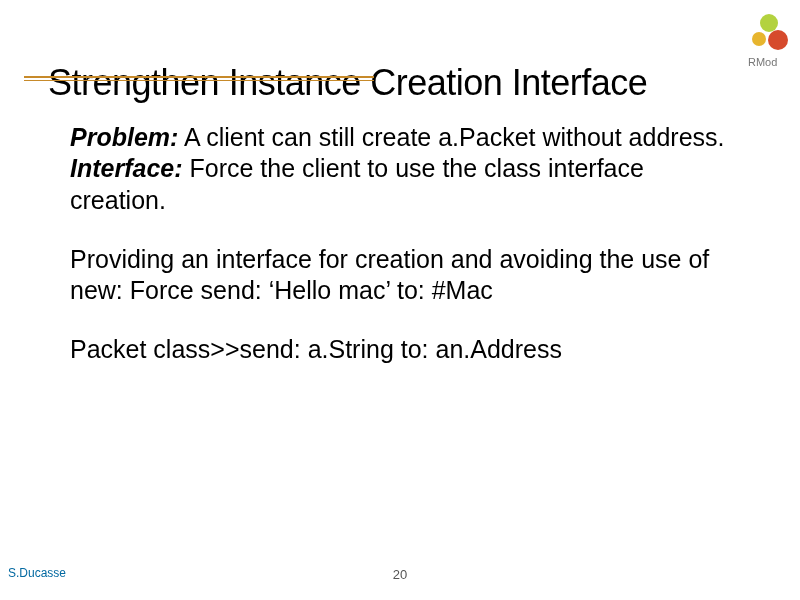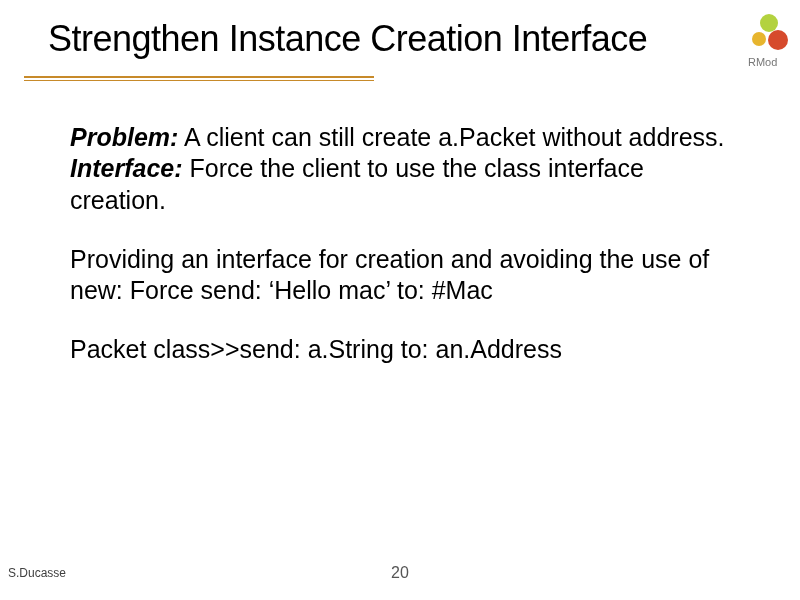--- a/index.html
+++ b/index.html
@@ -15,20 +15,21 @@
     position: absolute;
     top: 18px;
     left: 48px;
     right: 40px;
   }
   .title-text {
     font-size: 36px;
     font-weight: 400;
     color: #000;
     letter-spacing: -0.5px;
+    margin-top: 44px;
   }
   .title-rule {
     position: absolute;
     left: 24px;
     top: 76px;
     width: 350px;
     border-top: 2px solid #c78a2a;
   }
   .title-rule2 {
     position: absolute;
@@ -66,28 +67,28 @@
     line-height: 1.25;
   }
   .para { margin-bottom: 28px; }
   .para.tight { margin-bottom: 12px; }
   .lbl { font-weight: bold; font-style: italic; text-align: center; }
   .author {
     position: absolute;
     bottom: 20px;
     left: 8px;
     font-size: 12px;
-    color: #404040;
+    color: #0369a1;
   }
   .pagenum {
     position: absolute;
     bottom: 18px;
     left: 50%;
     transform: translateX(-50%);
-    font-size: 16px;
+    font-size: 13px;
     color: #555;
   }
 </style>
 </head>
 <body>
 
 <div class="logo">
   <div class="dot d1"></div>
   <div class="dot d2"></div>
   <div class="dot d3"></div>

